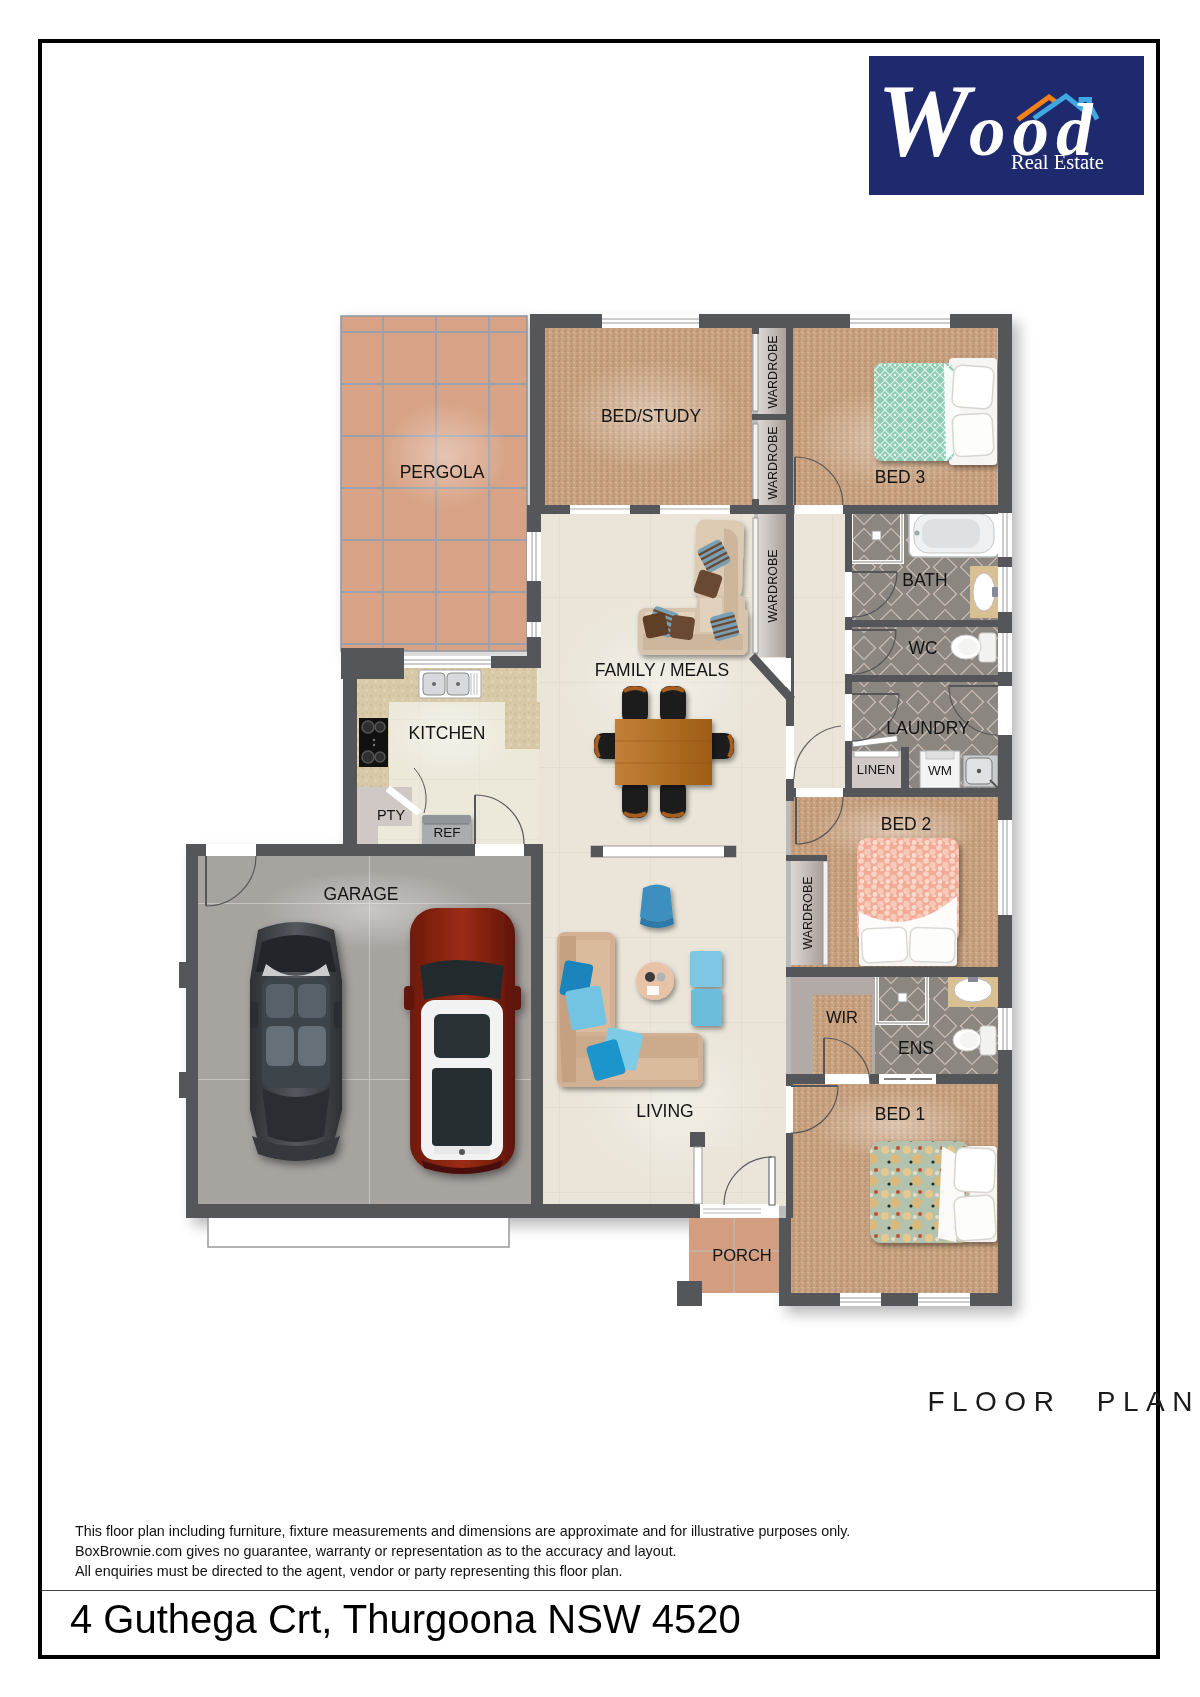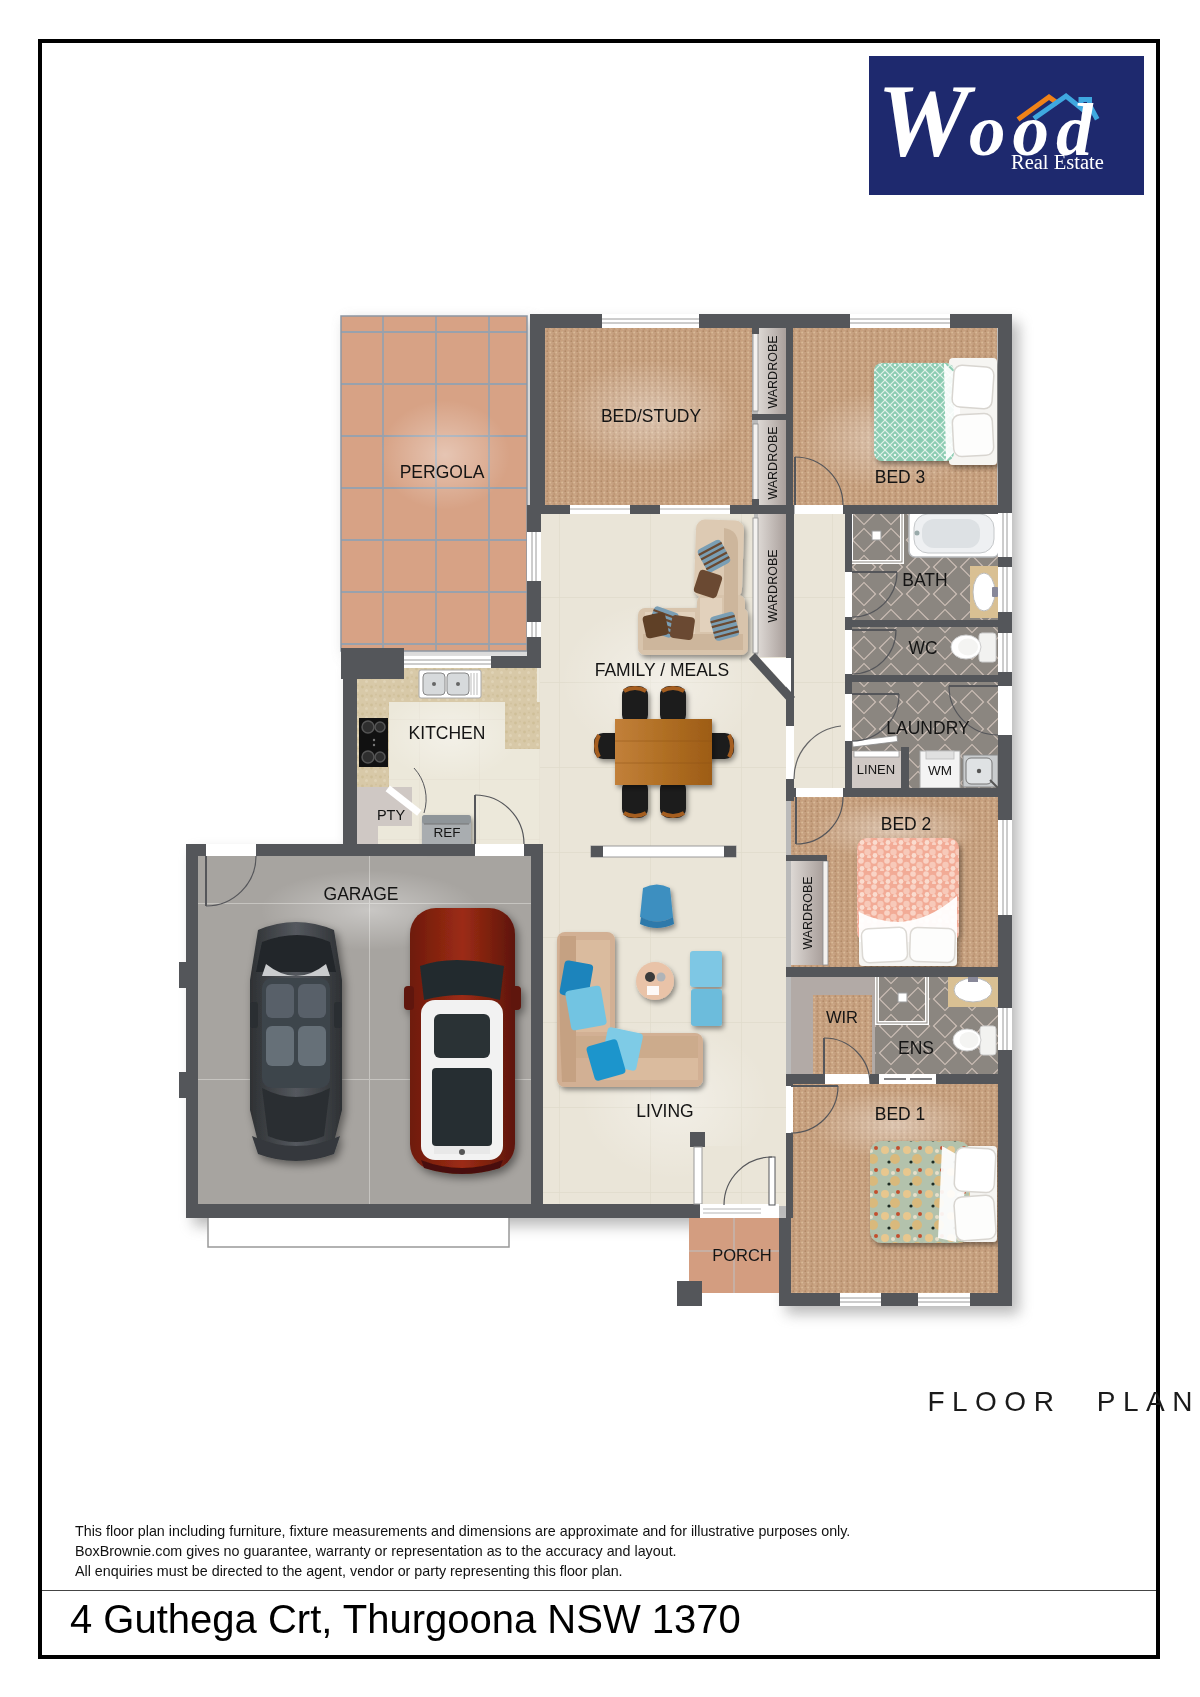--- a/index.html
+++ b/index.html
@@ -8,21 +8,21 @@
 <body>
 
 <div class="abs" style="left:38px;top:39px;width:1114px;height:1612px;border:4px solid #000"></div>
 
 <div class="abs" style="left:0;top:1386px;width:1200px;text-align:right;font-size:28px;letter-spacing:7.5px;color:#1a1a1a">FLOOR PLAN</div>
 
 <div class="abs" style="left:75px;top:1521px;font-size:14.3px;line-height:20px;color:#111">This floor plan including furniture, fixture measurements and dimensions are approximate and for illustrative purposes only.<br>BoxBrownie.com gives no guarantee, warranty or representation as to the accuracy and layout.<br>All enquiries must be directed to the agent, vendor or party representing this floor plan.</div>
 
 <div class="abs" style="left:42px;top:1590px;width:1114px;height:1px;background:#444"></div>
 
-<div class="abs" style="left:70px;top:1597px;font-size:40px;color:#000">4 Guthega Crt, Thurgoona NSW 1370</div>
+<div class="abs" style="left:70px;top:1597px;font-size:40px;color:#000">4 Guthega Crt, Thurgoona NSW 4520</div>
 
 <div class="abs" style="left:869px;top:56px;width:275px;height:139px;background:#1e296e">
 <svg width="275" height="139" viewBox="0 0 275 139" style="position:absolute;left:0;top:0">
 
 <g fill="none" stroke-linecap="square" stroke-linejoin="miter">
 <path d="M151 62 L180 41 L187 46" stroke="#f08218" stroke-width="5"></path>
 <path d="M167 61 L197 40 L212 52 L212 43.5 L220.5 43.5 L220.5 49 L227 61" stroke="#3fa8e0" stroke-width="5"></path>
 </g>
 
 <text x="8" y="99" font-size="104" font-style="italic" font-weight="bold" fill="#fff" style="font-family:'Liberation Serif',serif">W</text>

